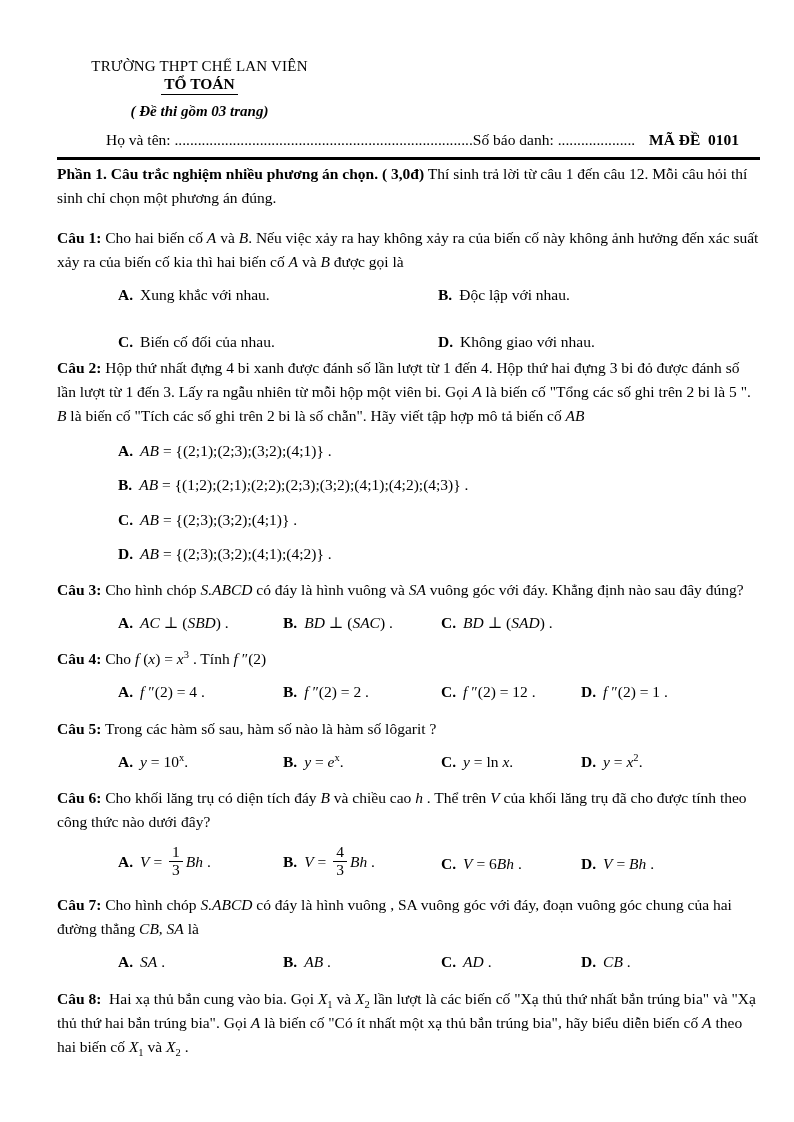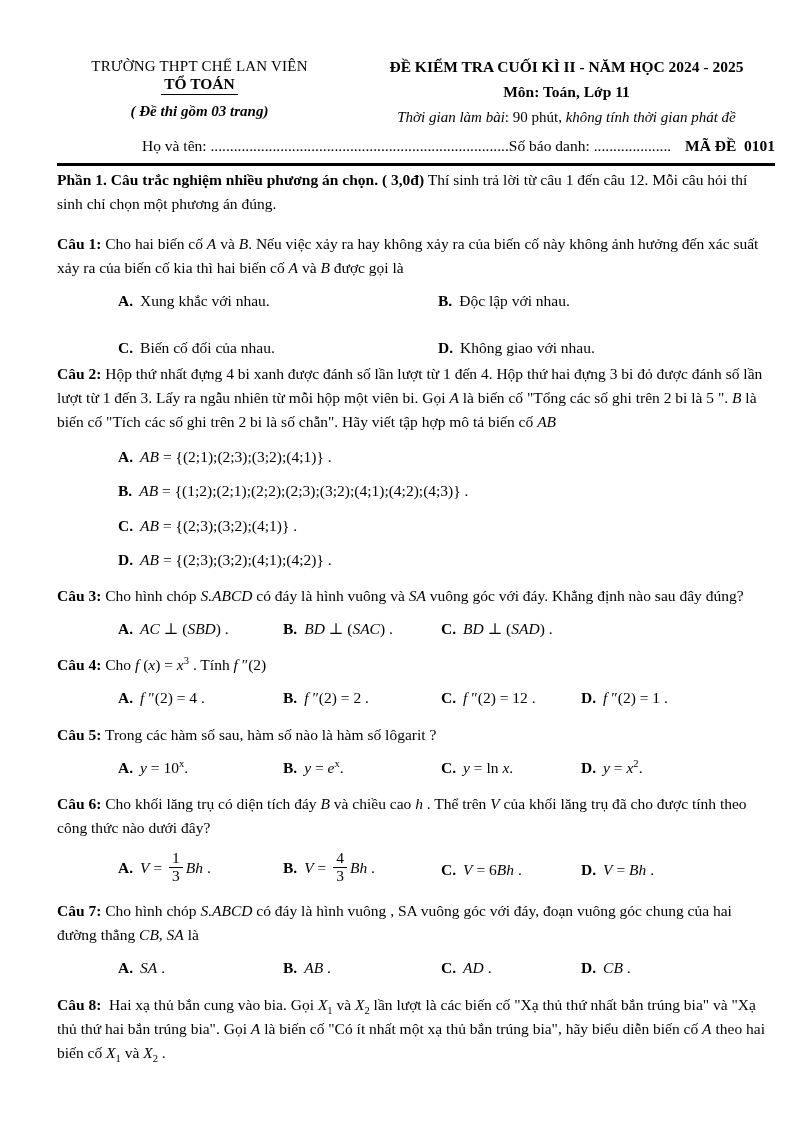--- a/index.html
+++ b/index.html
@@ -3,34 +3,34 @@
 <meta charset="utf-8">
 <style>
   html,body{margin:0;padding:0;background:#ffffff;}
   body{
     width:794px;height:1122px;
     font-family:"Liberation Serif","DejaVu Serif",serif;
     color:#000;font-size:15.5px;
   }
   .page{
     box-sizing:border-box;width:794px;height:1122px;
-    padding:58px 19px 30px 57px;overflow:hidden;background:#fff;
+    padding:58px 34px 30px 57px;overflow:hidden;background:#fff;
   }
   
   .header{display:flex;}
   .h-left{flex:0 0 285px;text-align:center;}
   .h-right{flex:1;text-align:center;padding-left:16px;}
   .school{font-size:15px;letter-spacing:.2px;}
   .dept{font-weight:bold;margin-top:0;}
   .dept .u{display:inline-block;border-bottom:1.5px solid #000;padding:0 3px 1px;}
   .pages-note{font-weight:bold;font-style:italic;margin-top:8px;font-size:15px;}
   .exam-title{font-weight:bold;font-size:15.5px;}
   .subject{font-weight:bold;margin-top:7px;}
   .duration{margin-top:8px;font-size:15px;}
-  .name-row{display:flex;justify-content:flex-end;margin-top:11px;}
+  .name-row{display:flex;justify-content:center;margin-top:11px;}
   .name-left{padding-left:28px;}
   .exam-code{font-weight:bold;margin-left:10px;}
   .divider{border:none;border-top:3px solid #000;margin:8px 0 0 0;}
   
   .part1-intro{margin-top:2px;line-height:1.55;}
   .q-block{margin-top:13px;}
   .q-text{margin:0;line-height:1.55;}
   .q-label{font-weight:bold;}
   .opts{margin:9px 0 3px 61px;line-height:1.5;}
   .opts-row{display:grid;grid-template-columns:165px 158px 140px 1fr;align-items:center;}
@@ -52,25 +52,20 @@
 
 <div class="page">
 
   <div class="header">
     <div class="h-left">
       <div class="school">TRƯỜNG THPT CHẾ LAN VIÊN</div>
       <div class="dept">
         <span class="u">TỔ TOÁN</span>
       </div>
       <div class="pages-note">( Đề thi gồm  03 trang)</div>
-    </div>
-    <div class="h-right">
-      <div class="exam-title">ĐỀ KIỂM TRA CUỐI KÌ II - NĂM HỌC 2024 - 2025</div>
-      <div class="subject">Môn: Toán, Lớp 11</div>
-      <div class="duration"><span class="seg-i">Thời gian làm bài</span><span class="seg-r">: 90 phút, </span><span class="seg-i">không tính thời gian phát đề</span></div>
     </div>
   </div>
 
   <div class="name-row">
     <div class="name-left">
       <span>Họ và tên:</span>
       <span>.............................................................................</span>
     </div>
     <div class="name-right">
       <span>Số báo danh:</span>

